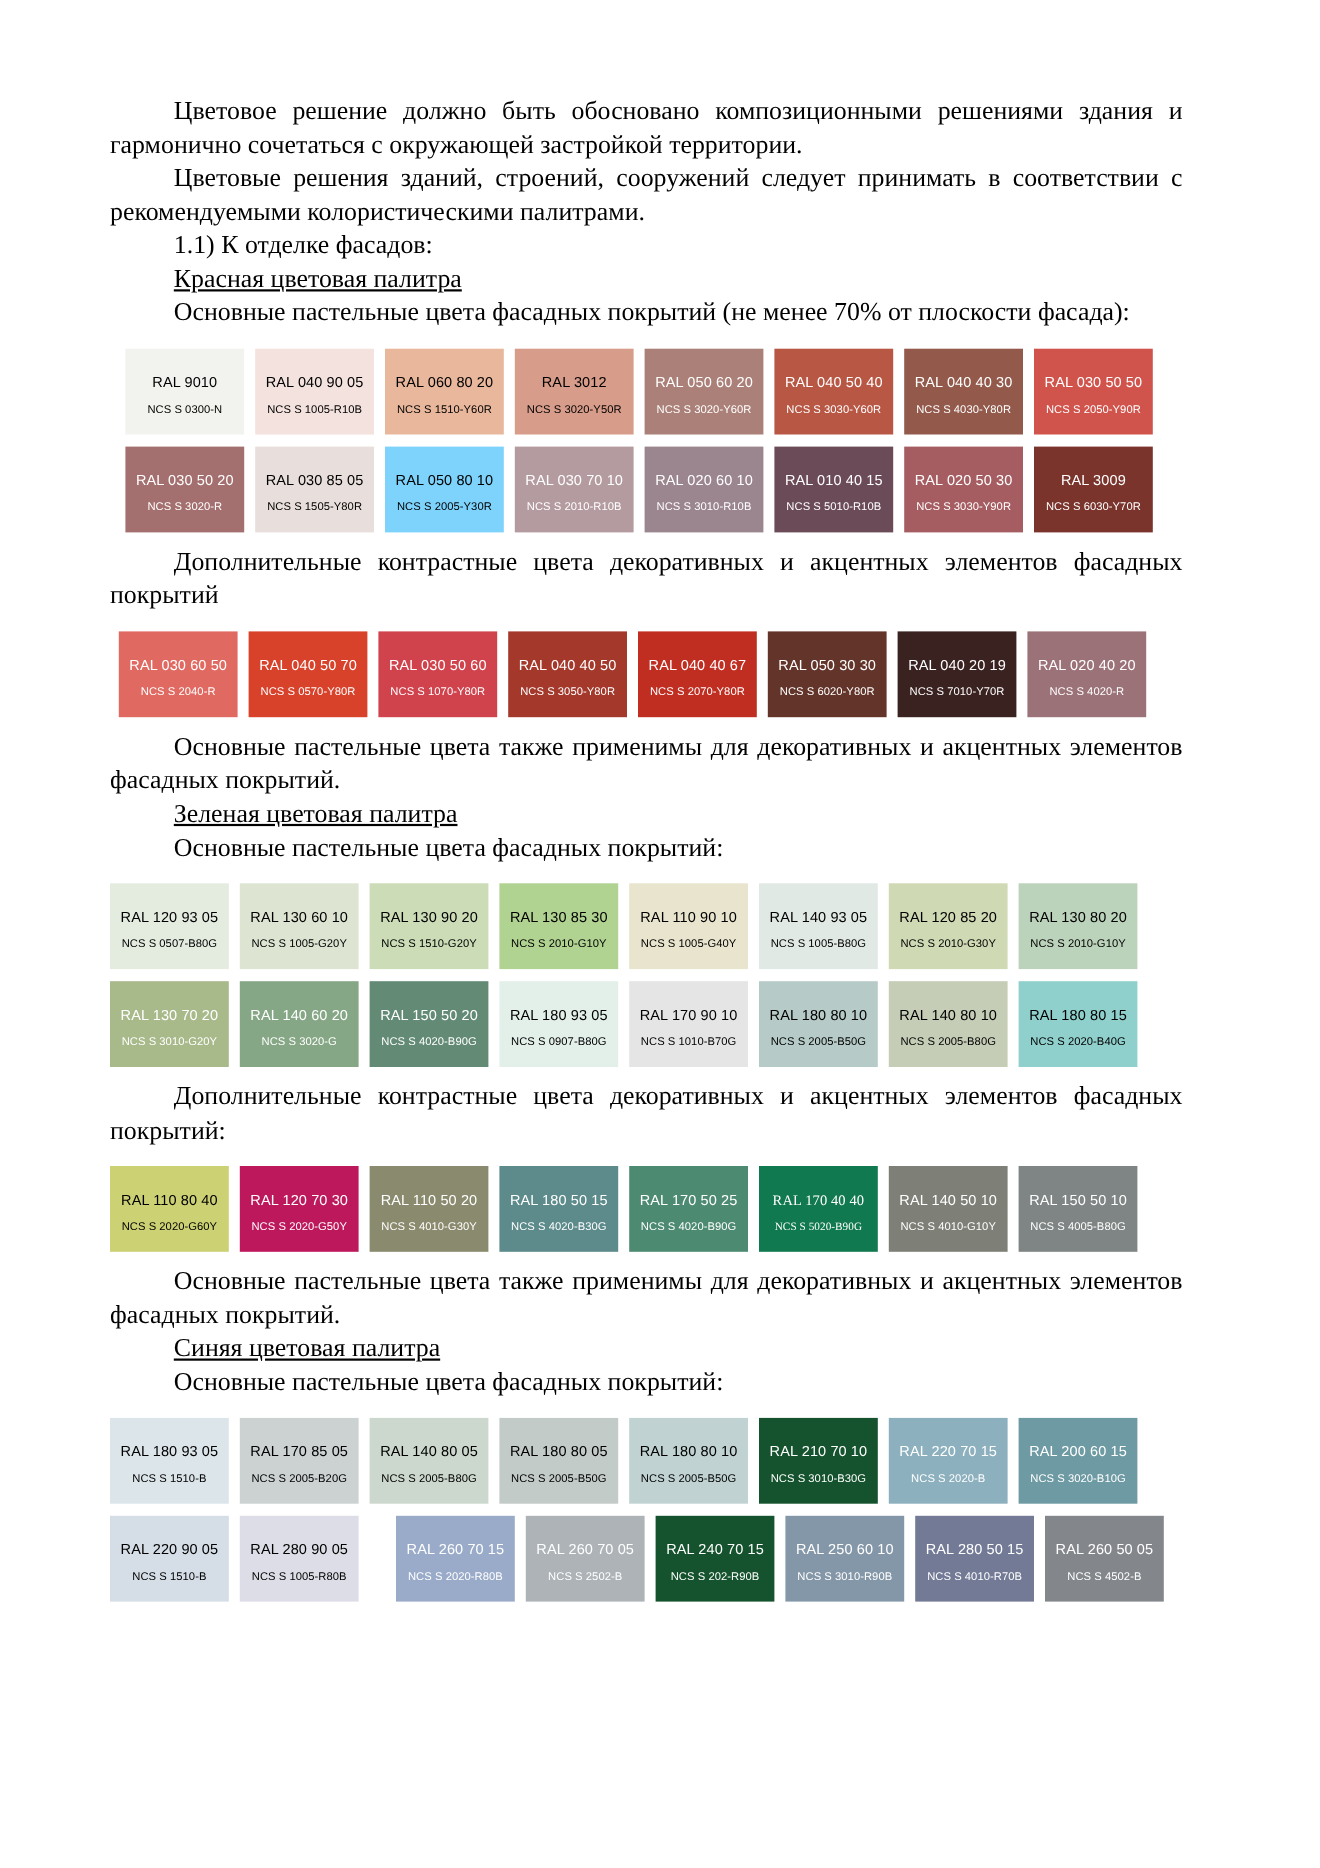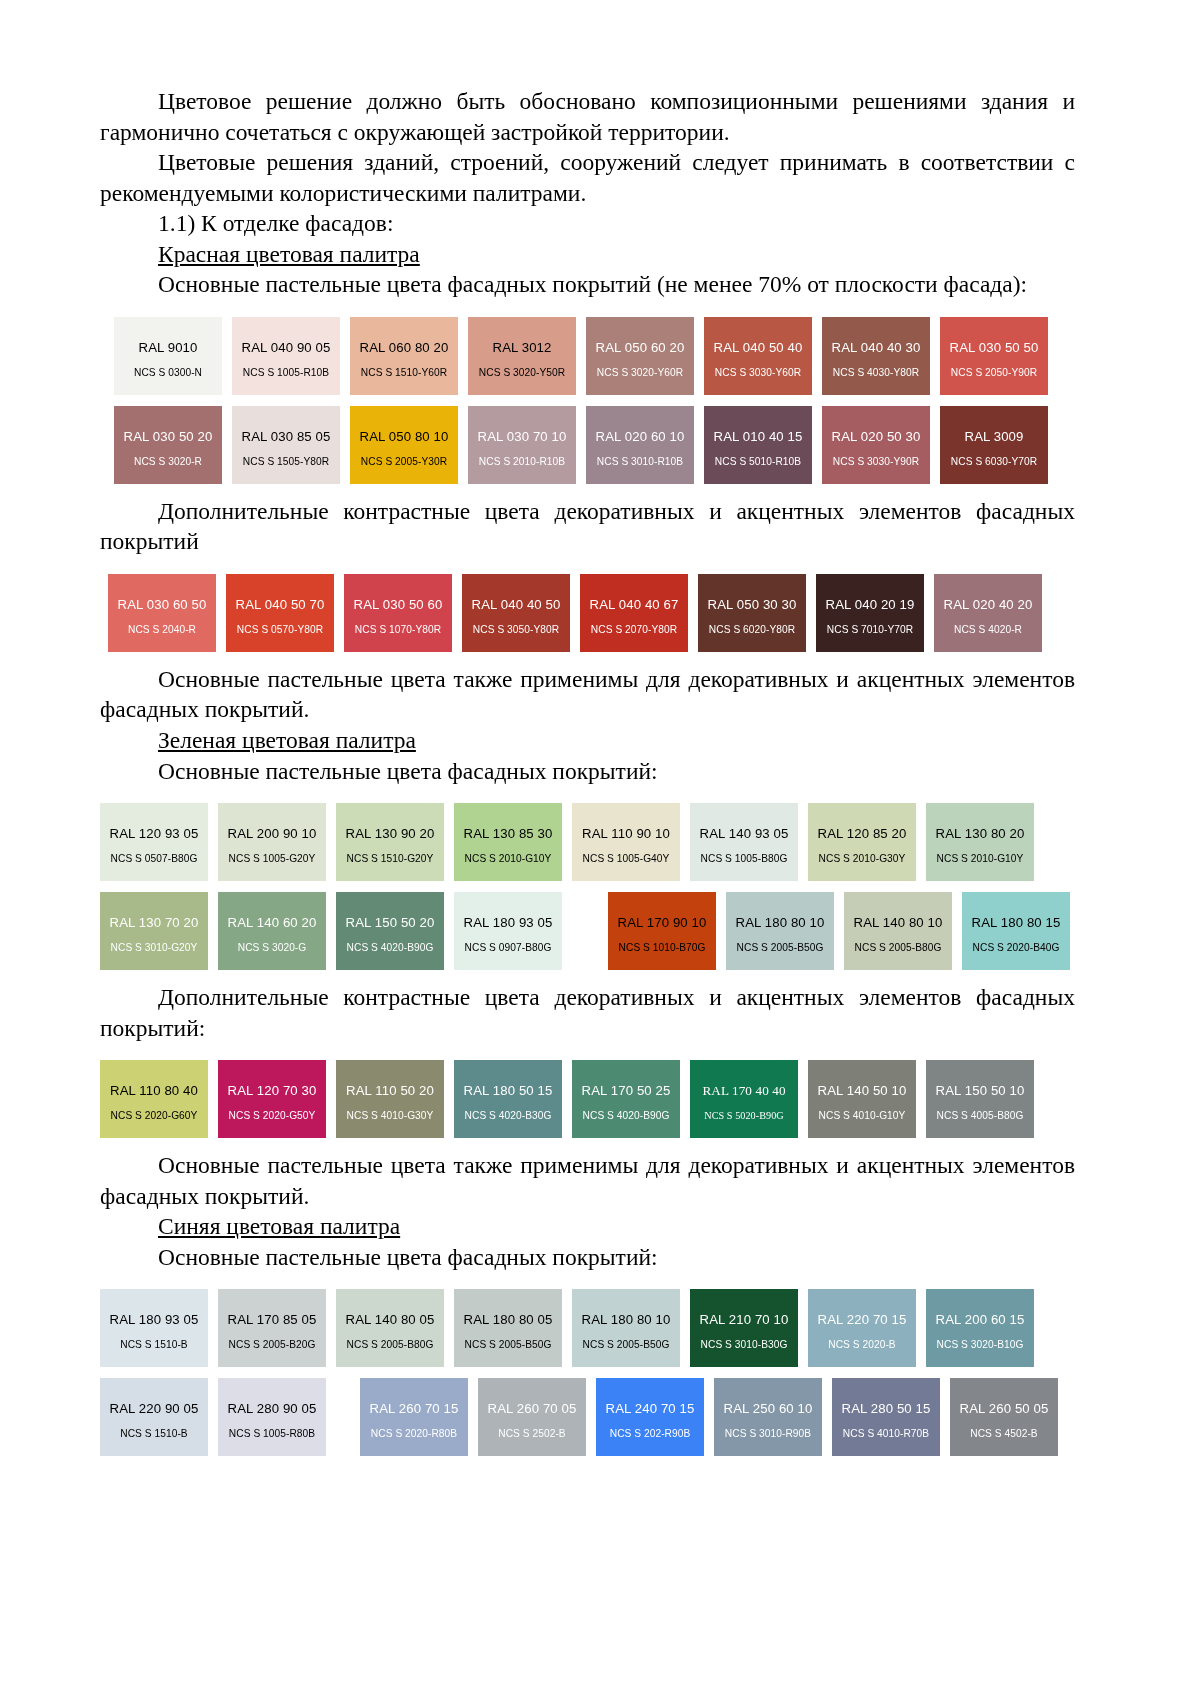--- a/index.html
+++ b/index.html
@@ -136,21 +136,21 @@
 
     <div class="swatch-row indent-a">
         <div class="swatch dark" style="background-color: rgb(164, 112, 111);">
           <div class="ral">RAL 030 50 20</div>
           <div class="ncs">NCS S 3020-R</div>
         </div>
         <div class="swatch light" style="background-color: rgb(232, 222, 219);">
           <div class="ral">RAL 030 85 05</div>
           <div class="ncs">NCS S 1505-Y80R</div>
         </div>
-        <div class="swatch light" style="background-color: #eab308;">
+        <div class="swatch light" style="background-color: #7dd3fc;">
           <div class="ral">RAL 050 80 10</div>
           <div class="ncs">NCS S 2005-Y30R</div>
         </div>
         <div class="swatch dark" style="background-color: rgb(180, 155, 160);">
           <div class="ral">RAL 030 70 10</div>
           <div class="ncs">NCS S 2010-R10B</div>
         </div>
         <div class="swatch dark" style="background-color: rgb(155, 133, 142);">
           <div class="ral">RAL 020 60 10</div>
           <div class="ncs">NCS S 3010-R10B</div>
@@ -215,21 +215,21 @@
 
     <p class="para">Основные пастельные цвета фасадных покрытий:</p>
 
     <div class="gap-sm"></div>
     <div class="swatch-row indent-c">
         <div class="swatch light" style="background-color: rgb(228, 236, 224);">
           <div class="ral">RAL 120 93 05</div>
           <div class="ncs">NCS S 0507-B80G</div>
         </div>
         <div class="swatch light" style="background-color: rgb(221, 229, 210);">
-          <div class="ral">RAL 200 90 10</div>
+          <div class="ral">RAL 130 60 10</div>
           <div class="ncs">NCS S 1005-G20Y</div>
         </div>
         <div class="swatch light" style="background-color: rgb(203, 220, 183);">
           <div class="ral">RAL 130 90 20</div>
           <div class="ncs">NCS S 1510-G20Y</div>
         </div>
         <div class="swatch light" style="background-color: rgb(177, 211, 145);">
           <div class="ral">RAL 130 85 30</div>
           <div class="ncs">NCS S 2010-G10Y</div>
         </div>
@@ -261,21 +261,21 @@
           <div class="ncs">NCS S 3020-G</div>
         </div>
         <div class="swatch dark" style="background-color: rgb(98, 138, 116);">
           <div class="ral">RAL 150 50 20</div>
           <div class="ncs">NCS S 4020-B90G</div>
         </div>
         <div class="swatch light" style="background-color: rgb(227, 240, 234);">
           <div class="ral">RAL 180 93 05</div>
           <div class="ncs">NCS S 0907-B80G</div>
         </div>
-        <div class="swatch light" style="background-color: #c2410c; margin-left: 36px;">
+        <div class="swatch light" style="background-color: #e5e5e5;">
           <div class="ral">RAL 170 90 10</div>
           <div class="ncs">NCS S 1010-B70G</div>
         </div>
         <div class="swatch light" style="background-color: rgb(182, 203, 199);">
           <div class="ral">RAL 180 80 10</div>
           <div class="ncs">NCS S 2005-B50G</div>
         </div>
         <div class="swatch light" style="background-color: rgb(197, 205, 182);">
           <div class="ral">RAL 140 80 10</div>
           <div class="ncs">NCS S 2005-B80G</div>
@@ -378,21 +378,21 @@
           <div class="ncs">NCS S 1005-R80B</div>
         </div>
         <div class="swatch dark" style="background-color: rgb(154, 171, 201); margin-left: 24px;">
           <div class="ral">RAL 260 70 15</div>
           <div class="ncs">NCS S 2020-R80B</div>
         </div>
         <div class="swatch dark" style="background-color: rgb(173, 179, 183);">
           <div class="ral">RAL 260 70 05</div>
           <div class="ncs">NCS S 2502-B</div>
         </div>
-        <div class="swatch dark" style="background-color: #3b82f6;">
+        <div class="swatch dark" style="background-color: #14532d;">
           <div class="ral">RAL 240 70 15</div>
           <div class="ncs">NCS S 202-R90B</div>
         </div>
         <div class="swatch dark" style="background-color: rgb(132, 151, 168);">
           <div class="ral">RAL 250 60 10</div>
           <div class="ncs">NCS S 3010-R90B</div>
         </div>
         <div class="swatch dark" style="background-color: rgb(115, 122, 150);">
           <div class="ral">RAL 280 50 15</div>
           <div class="ncs">NCS S 4010-R70B</div>

